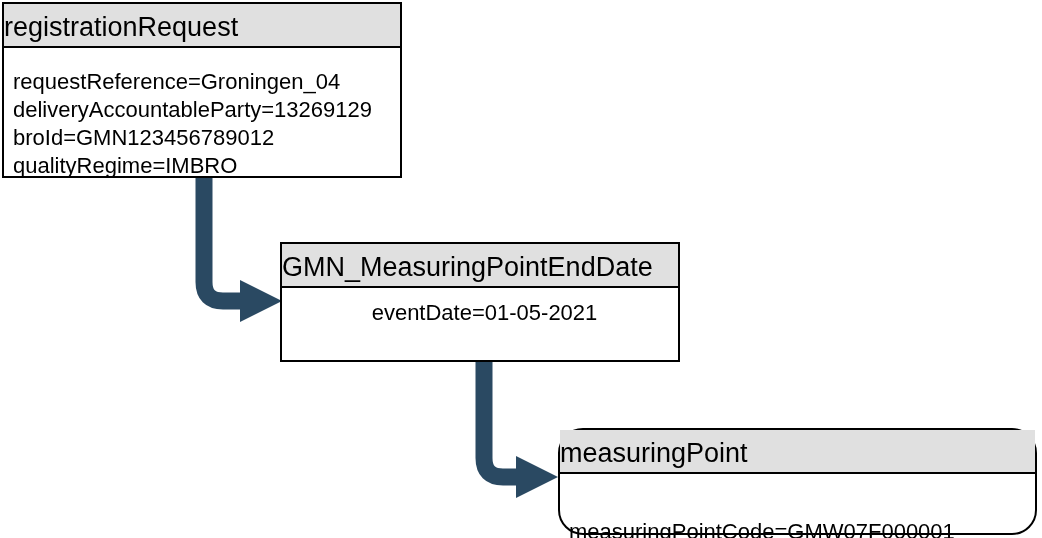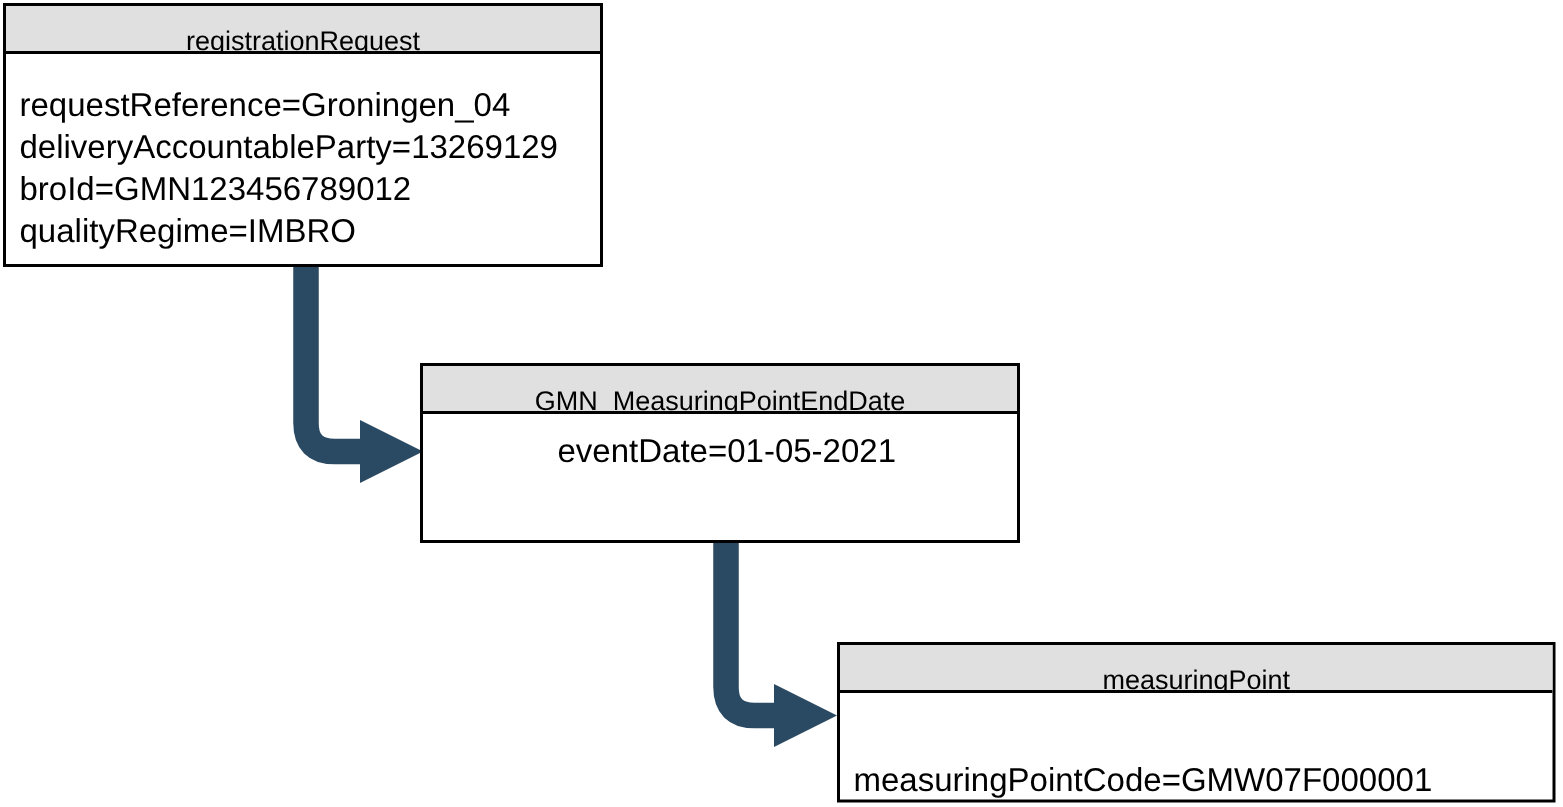--- a/index.html
+++ b/index.html
@@ -22,40 +22,40 @@
   }
   .node{
     position:absolute;
     box-sizing:border-box;
     border:2px solid var(--border);
     background:#ffffff;
     z-index:1;
   }
   .node-header{
     box-sizing:border-box;
-    height:32px;
+    height:44px;
     line-height:46px;
     border-bottom:2px solid var(--border);
     background:var(--header-bg);
-    text-align:center;
-    font-size:18px;
+    text-align:left;
+    font-size:27px;
     white-space:nowrap;
     overflow:hidden;
   }
   .node-body{
     box-sizing:border-box;
     padding:20px 0 0 9px;
     font-size:22px;
     line-height:28px;
     white-space:nowrap;
     overflow:hidden;
   }
   #node-registration-request{left:2px;top:2px;width:400px;height:176px;}
   #node-measuring-point-end-date{left:280px;top:242px;width:400px;height:120px;}
-  #node-measuring-point{left:558px;top:428px;width:479px;height:107px;}
+  #node-measuring-point{left:558px;top:428px;width:479px;height:107px;border-radius:25px;}
   #node-measuring-point-end-date .node-body{padding-top:11px;text-align:center;}
   #node-measuring-point .node-body{padding-top:9px;margin-top:35px;}
 </style>
 </head>
 <body>
 
 <div id="canvas">
 
   <svg id="arrow-layer" viewBox="0 0 1042 538" xmlns="http://www.w3.org/2000/svg">
     <g>

